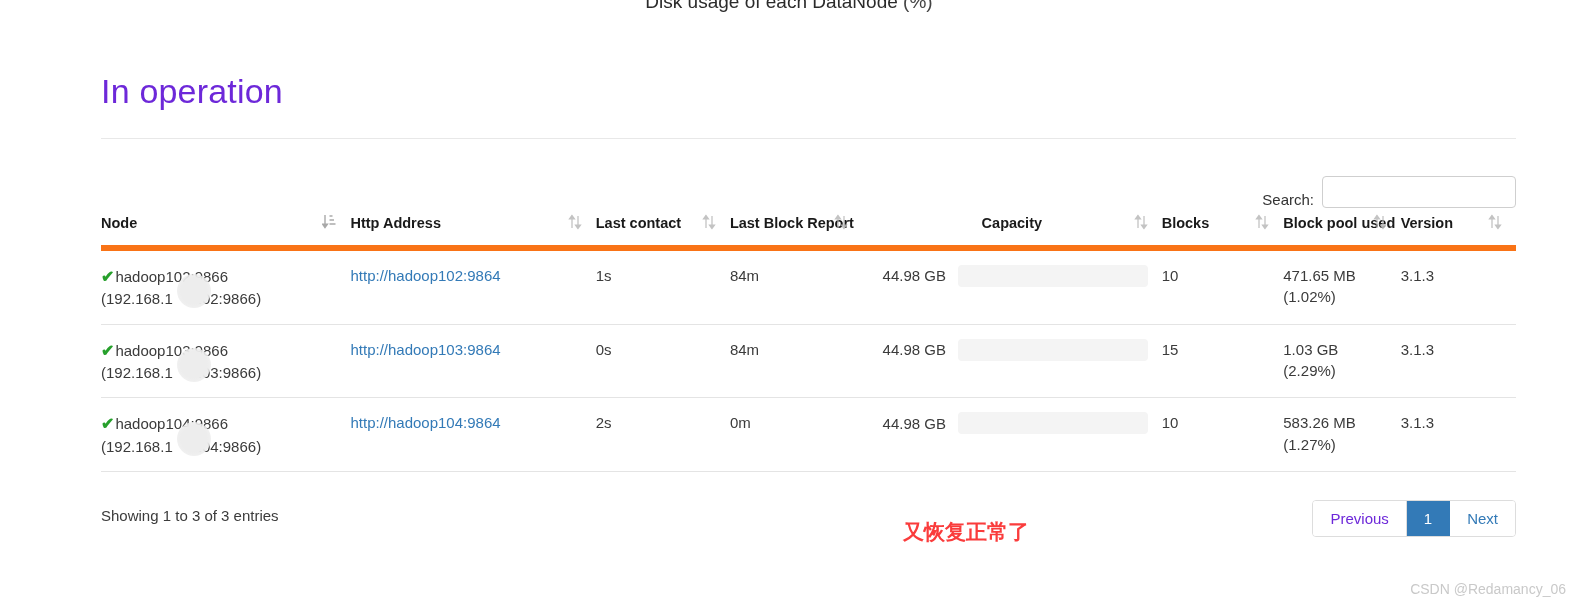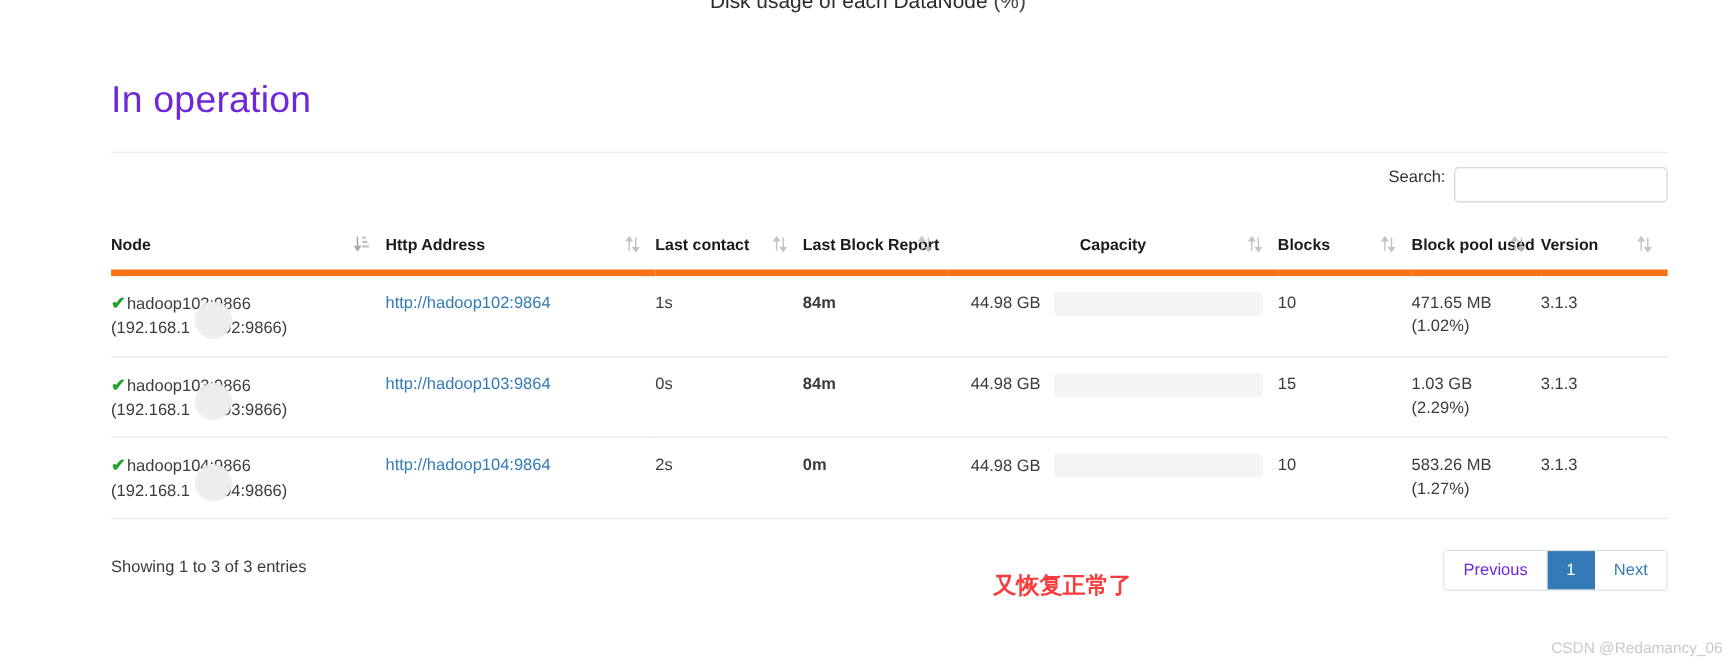--- a/index.html
+++ b/index.html
@@ -96,23 +96,23 @@
     left: 0; top: 0;
     width: 7px; height: 7px;
     border-right: 1.6px solid #555;
     border-bottom: 1.6px solid #555;
     transform: rotate(45deg);
   }
 
   .search-control {
     position: absolute;
     right: 62px;
-    top: 152px;
+    top: 176px;
     display: flex;
-    align-items: flex-start;
+    align-items: flex-end;
     font-size: 15px;
     color: #333;
   }
   .search-control .lbl { margin-right: 8px; }
   .search-input {
     width: 194px;
     height: 32px;
     border: 1px solid #cfcfcf;
     border-radius: 4px;
     background: #fff;
@@ -157,21 +157,21 @@
     vertical-align: top;
     color: #3b3b3b;
     font-size: 15px;
     line-height: 1.45;
   }
   table.dn-table tbody tr:last-child td { border-bottom: 1px solid #e4e4e4; }
 
   .c-node      { width: 238px; }
   .c-http      { width: 234px; }
   .c-last      { width: 128px; }
-  .c-lbr       { width: 126px; font-weight: bold; }
+  .c-lbr       { width: 126px; }
   .c-cap       { width: 260px; }
   .c-blocks    { width: 116px; margin-top: 42px; }
   .c-bpu       { width: 112px; }
   .c-version   { width: 110px; }
 
   .check {
     color: #27a02c;
     font-weight: bold;
     font-size: 16px;
     margin-right: 1px;

